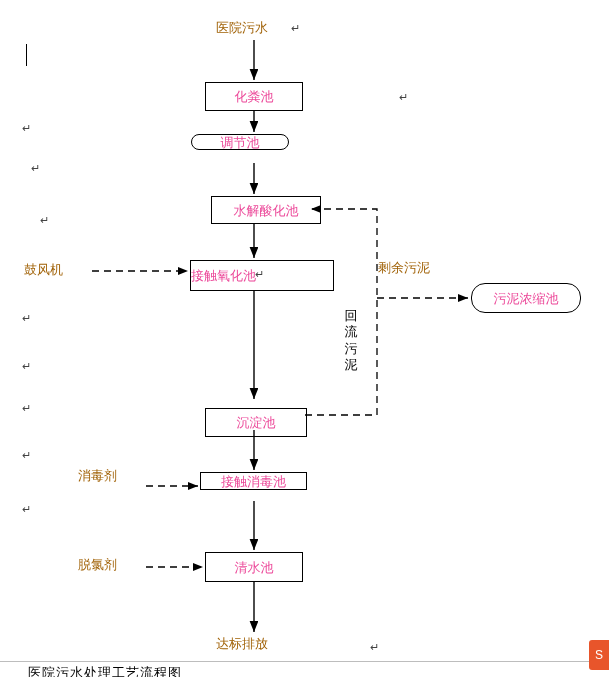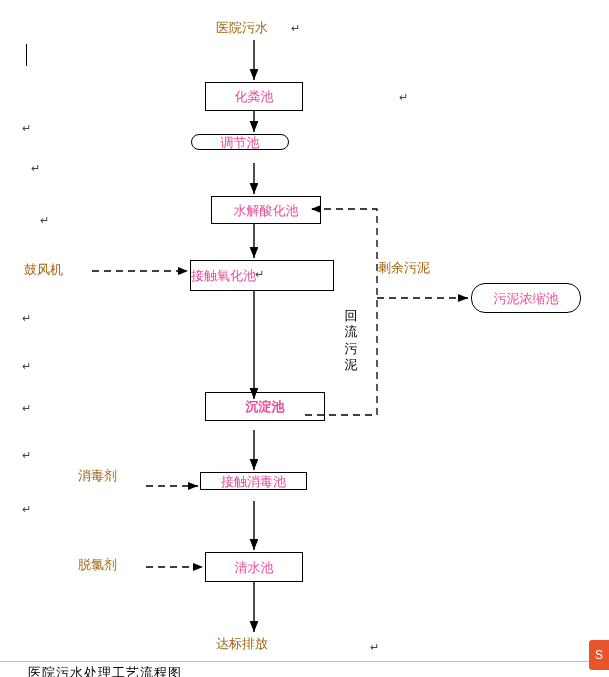--- a/index.html
+++ b/index.html
@@ -116,21 +116,21 @@
   </div>
 
   <div class="node" style="left:199px; top:196px; width:110px; height:28px;margin-left:12px;">
     <span>水解酸化池</span>
   </div>
 
   <div class="node" style="left:190px; top:260px; width:144px; height:31px; justify-content:flex-start; ">
     <span>接触氧化池</span>
   </div>
 
-  <div class="node" style="left:205px; top:392px; width:120px; height:29px;font-weight:bold;">
+  <div class="node" style="left:205px; top:408px; width:102px; height:29px;">
     <span>沉淀池</span>
   </div>
 
   <div class="node" style="left:200px; top:472px; width:107px; height:18px;">
     <span>接触消毒池</span>
   </div>
 
   <div class="node" style="left:205px; top:552px; width:98px; height:30px;">
     <span>清水池</span>
   </div>

